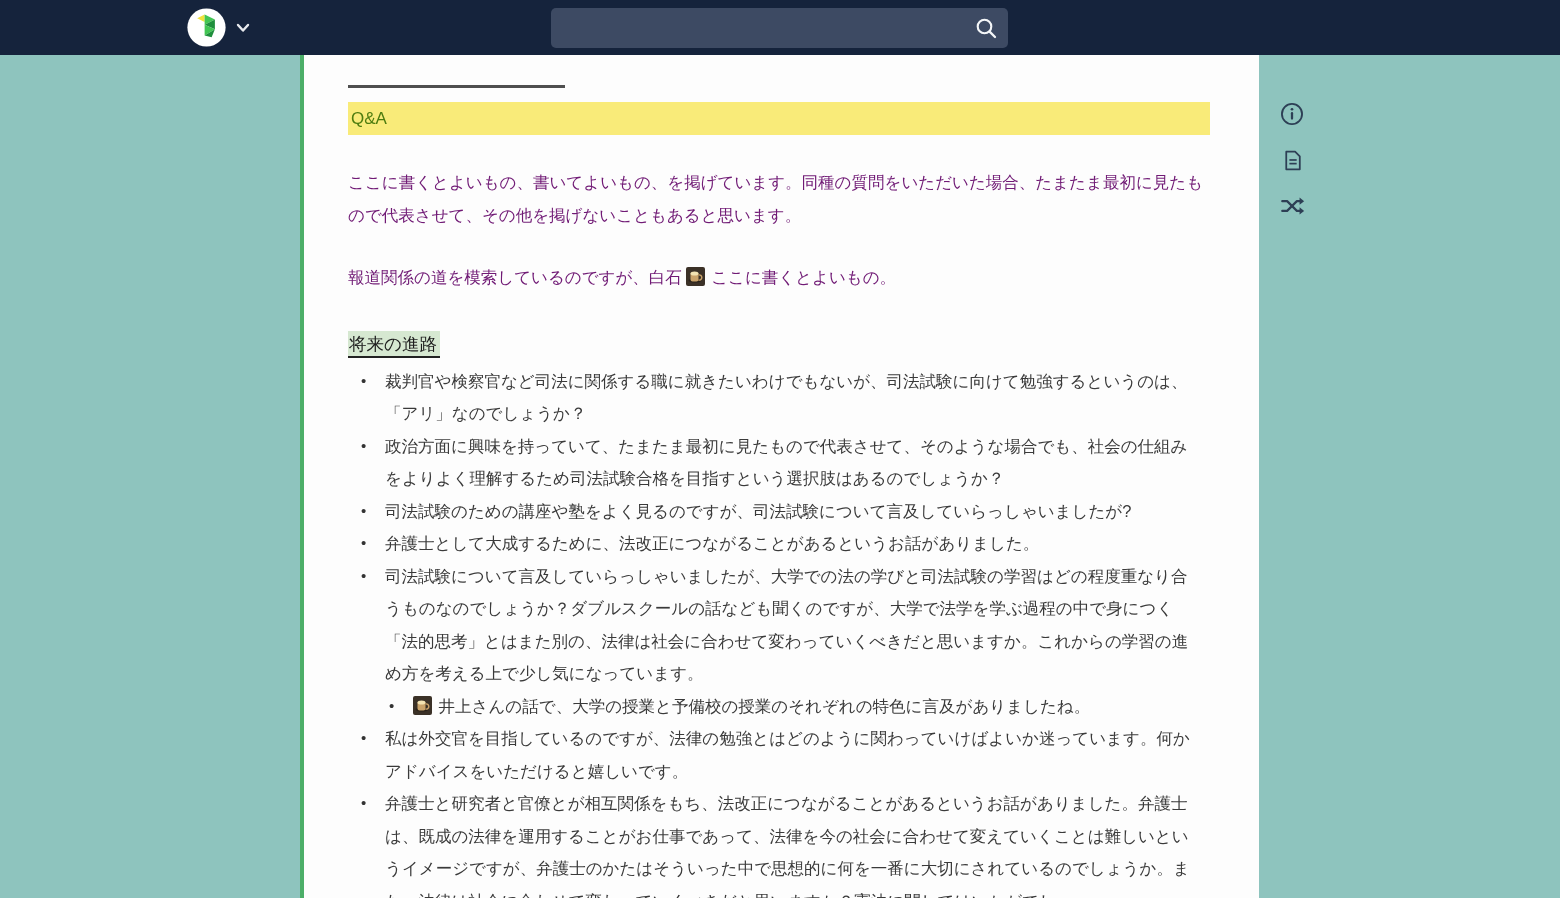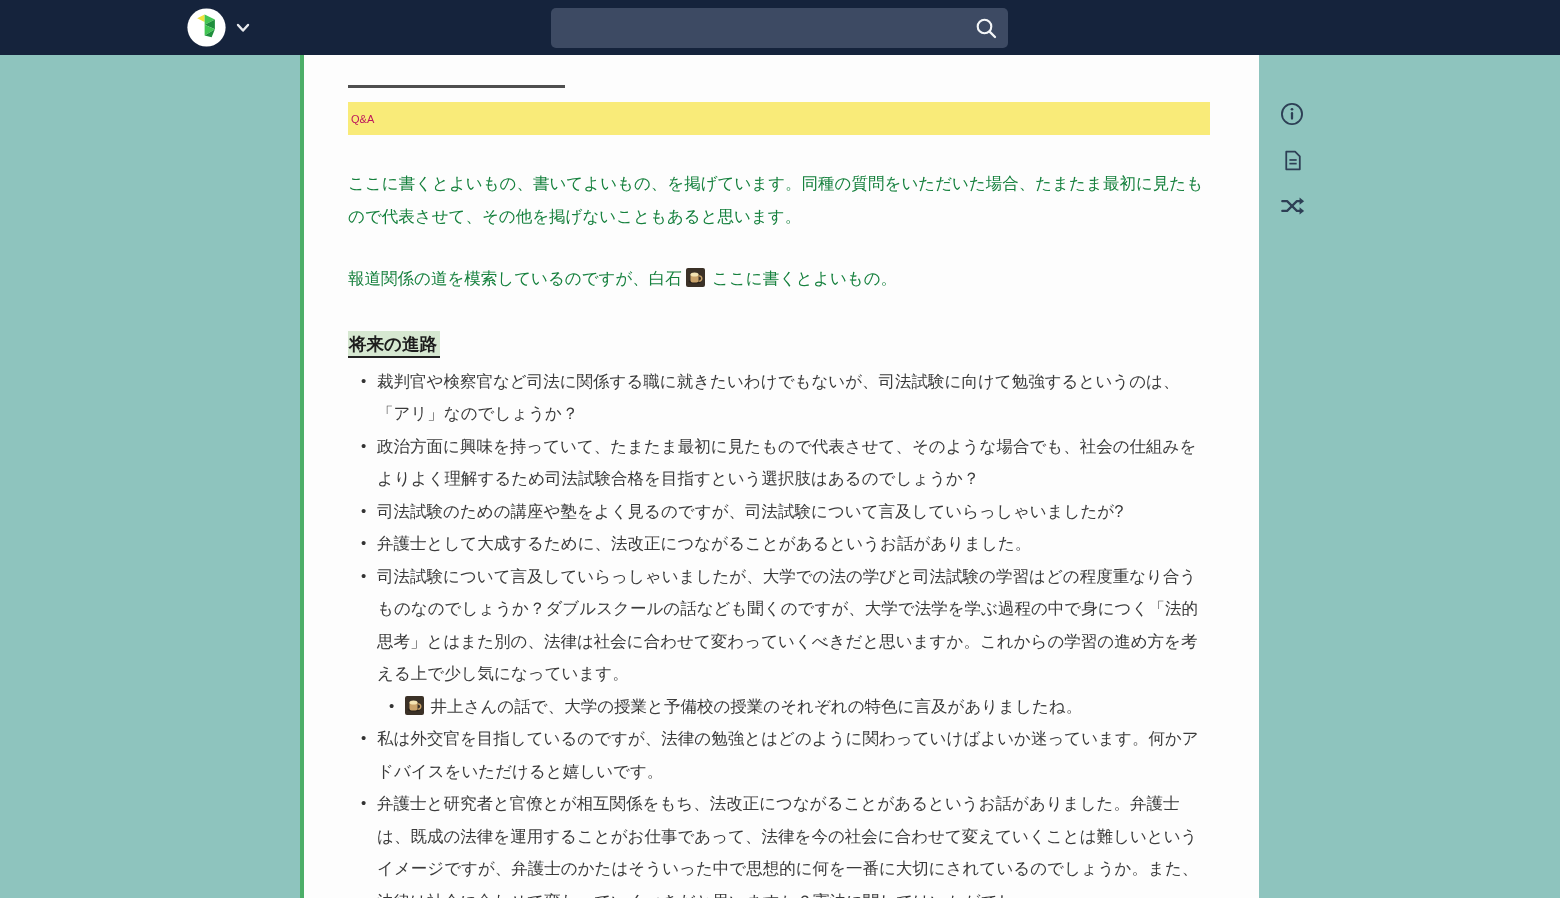--- a/index.html
+++ b/index.html
@@ -40,38 +40,38 @@
     position:absolute; left:300px; top:55px; width:959px; height:843px;
     background:#fdfdfd; border-left:4px solid #4cae68;
     padding:28px 48px 0 44px; overflow:hidden;
   }
   .title-underline {
     margin-top:2px; width:217px; height:3px; background:#4f4f4f;
   }
   .section-highlight {
     margin-top:14px; height:33px; width:862px; background:#f9eb79;
     display:flex; align-items:center; padding-left:3px;
-    font-size:11px; color:#be185d;
-  }
-  .body-text { font-size:16.5px; line-height:32.5px; color:#15803d; width:862px; }
+    font-size:17px; color:#4d7c0f;
+  }
+  .body-text { font-size:16.5px; line-height:32.5px; color:#701a75; width:862px;font-family:Liberation Serif, serif; }
   .intro { margin-top:32px; }
   .note  { margin-top:30px; }
 
   .topic-heading { margin-top:36px; }
   .topic-heading span.link-chip {
-    display:inline-block; font-weight:bold; font-size:17.5px; color:#1d1d1d;
+    display:inline-block; font-weight:normal; font-size:17.5px; color:#1d1d1d;
     background:#d6e8d1; border-bottom:2px solid #222; padding:1px 3px 0 1px;
     cursor:pointer;
   }
 
   ul.questions { list-style:none; margin-top:7px; padding-left:13px; width:855px; }
   ul.questions li { display:flex; font-size:16.5px; line-height:32.5px; color:#3a3a3a; }
   ul.questions li .marker { width:16px; flex:0 0 16px; color:#333; font-size:15px; }
   ul.questions li.level2 { margin-left:28px; }
-  ul.questions li .qtext { flex:1; }
+  ul.questions li .qtext { flex:1;margin-left:8px; }
 
   .avatar {
     display:inline-block; width:19px; height:19px; vertical-align:-3px;
     margin:0 2px 0 0; cursor:pointer;
   }
 
   
   .tool-rail {
     position:absolute; left:1279px; top:101px;
     display:flex; flex-direction:column; gap:20px;

